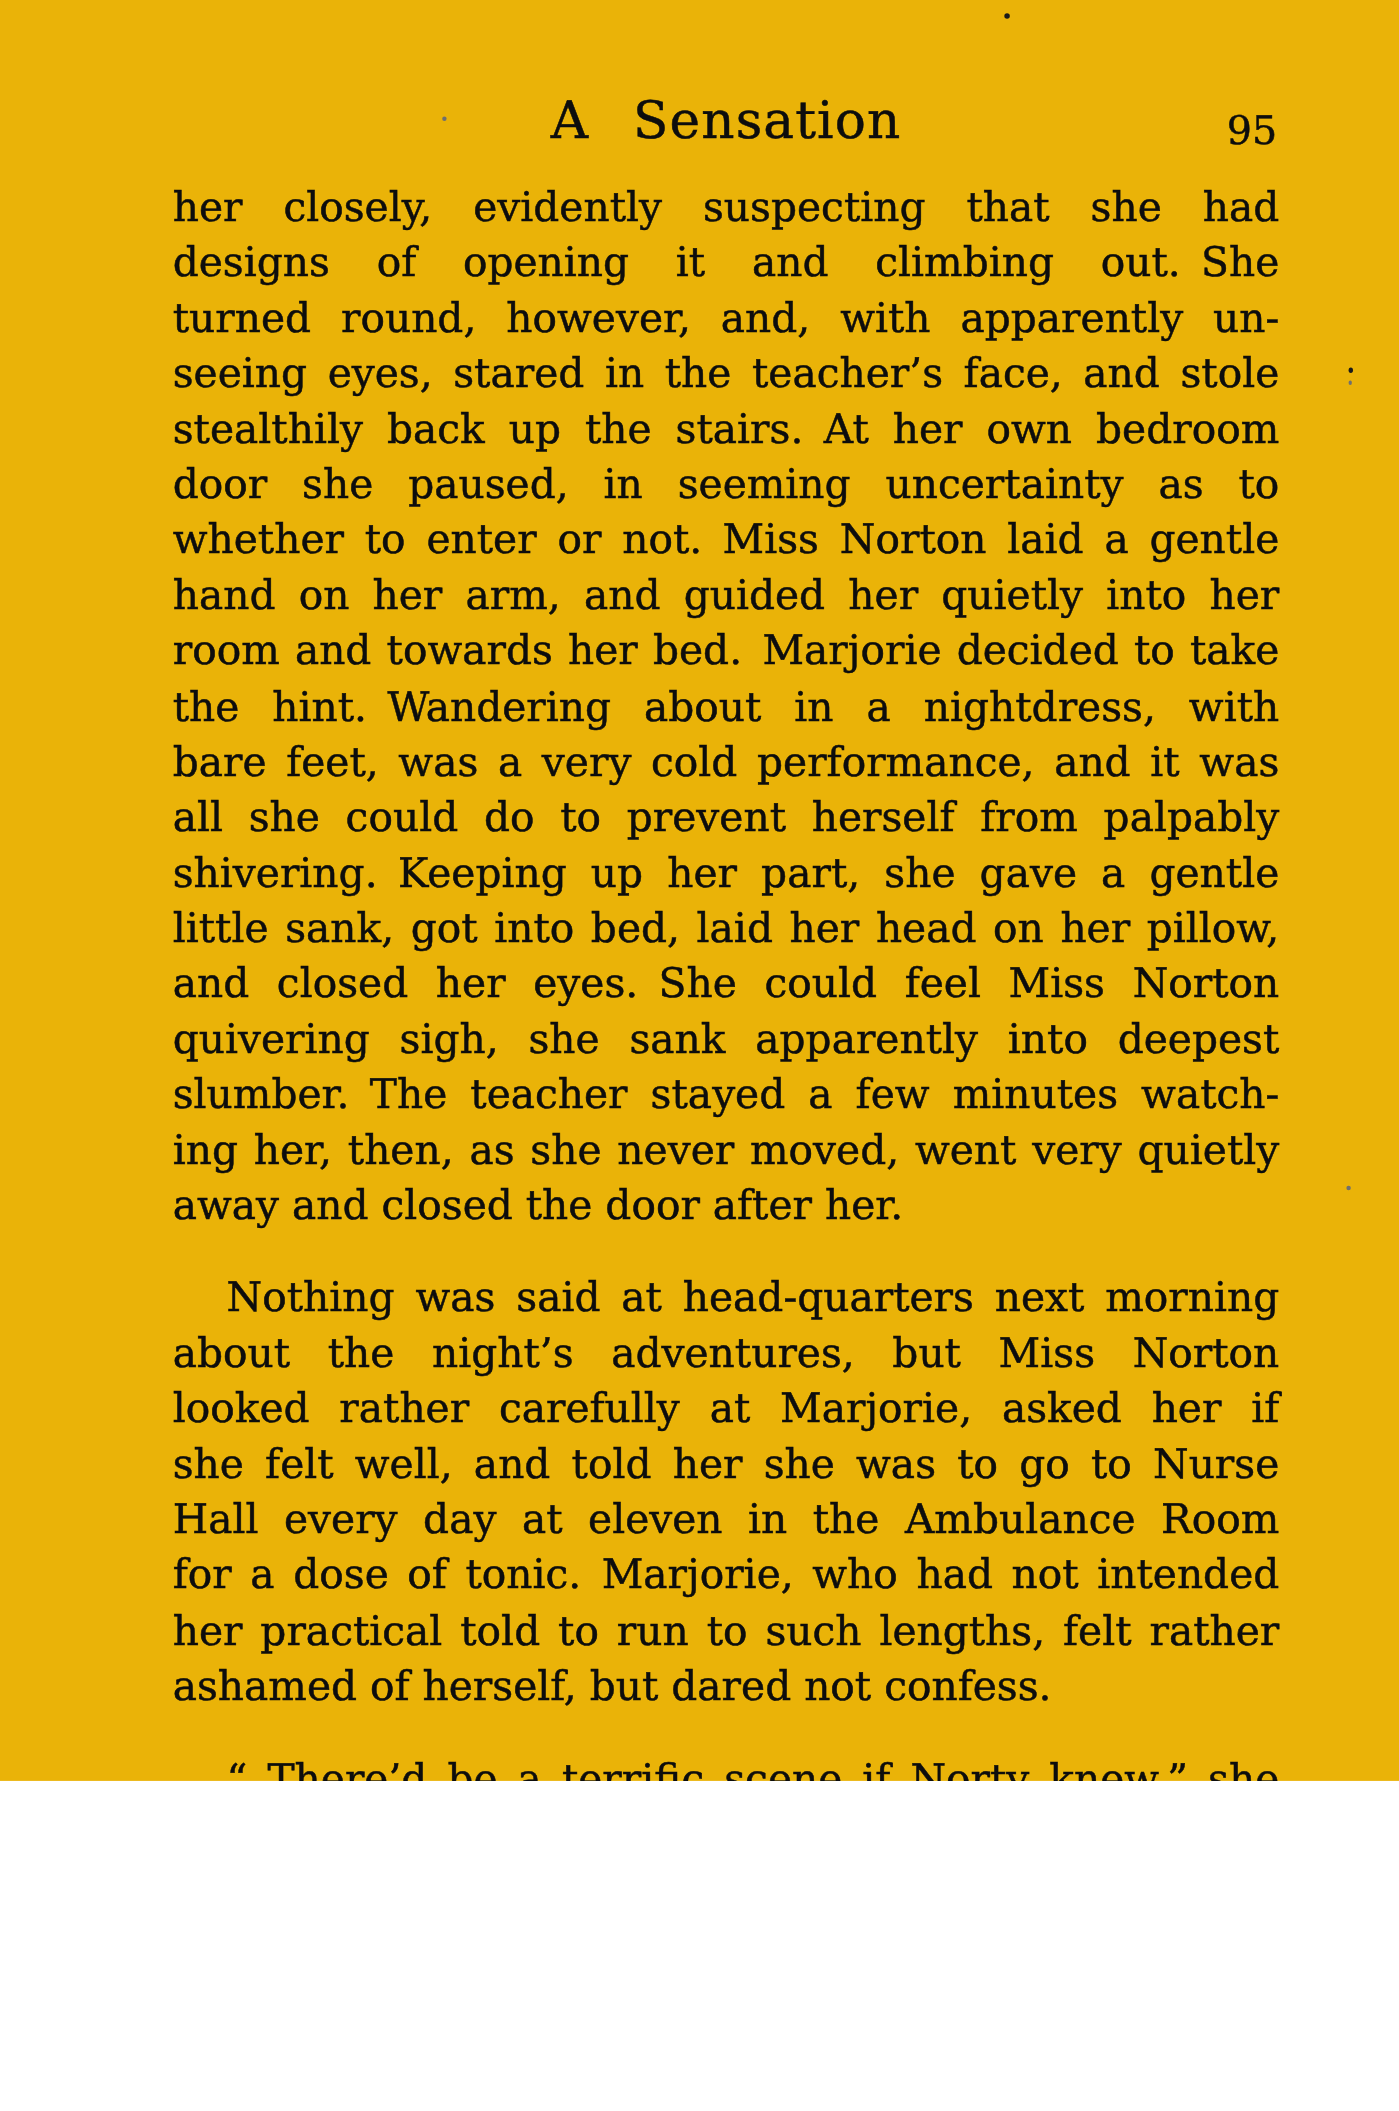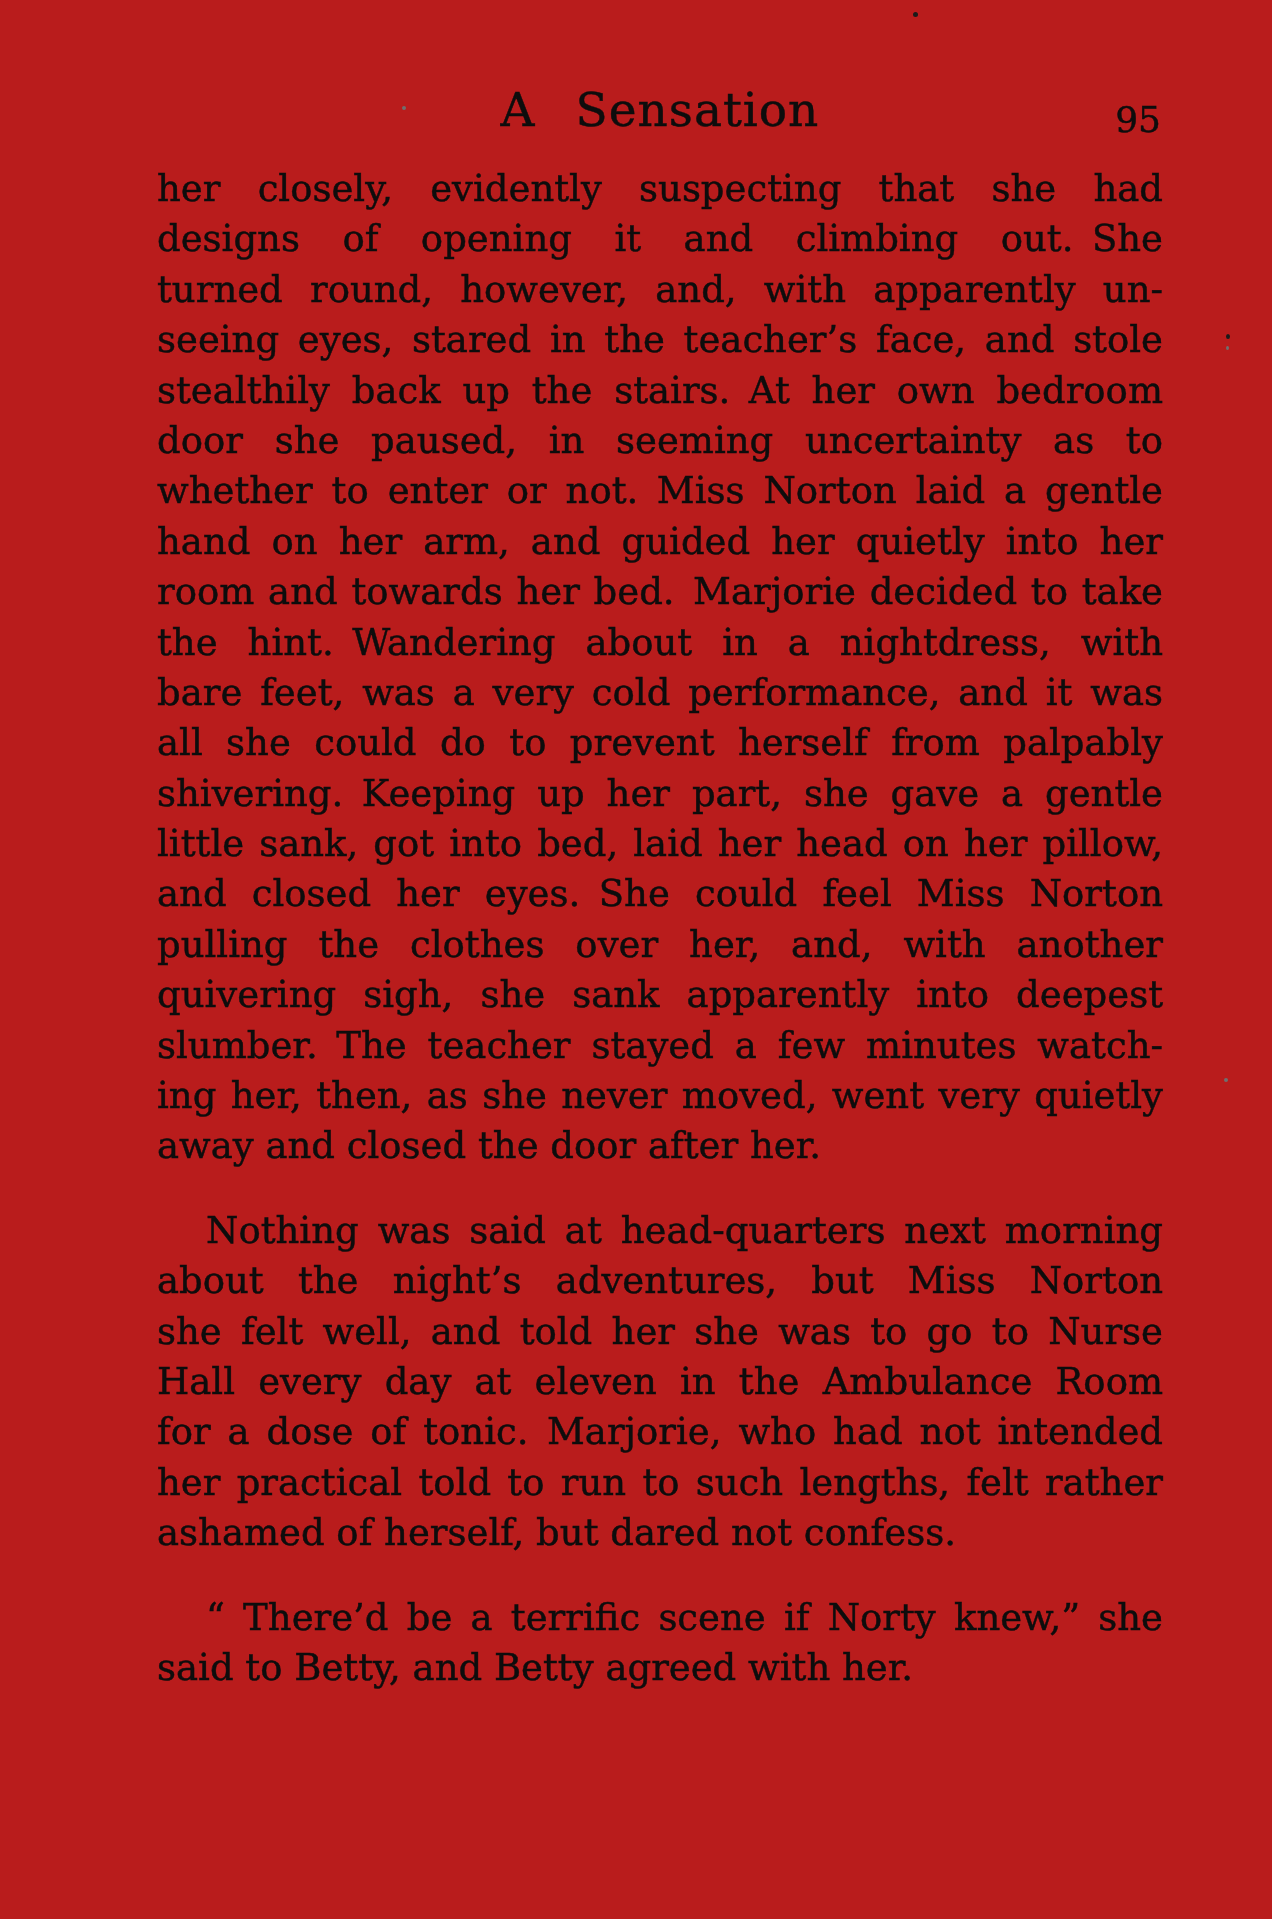--- a/index.html
+++ b/index.html
@@ -3,22 +3,22 @@
 <meta charset="utf-8">
 <style>
   html, body {
     margin: 0;
     padding: 0;
     background: #ffffff;
   }
   .page {
     position: relative;
     width: 1272px;
-    height: 1919px;
-    background: #b91c1c;
+    height: 1619px;
+    background: #eab308;
     overflow: hidden;
     font-family: "DejaVu Serif", "Liberation Serif", serif;
     color: #0d0d0d;
     -webkit-text-stroke: 0.45px currentColor;
   }
   .header {
     position: absolute;
     left: 157px;
     top: 82px;
     width: 1006px;
@@ -91,29 +91,29 @@
         <div class="line">door she paused, in seeming uncertainty as to</div>
         <div class="line">whether to enter or not. Miss Norton laid a gentle</div>
         <div class="line">hand on her arm, and guided her quietly into her</div>
         <div class="line">room and towards her bed. Marjorie decided to take</div>
         <div class="line">the hint. Wandering about in a nightdress, with</div>
         <div class="line">bare feet, was a very cold performance, and it was</div>
         <div class="line">all she could do to prevent herself from palpably</div>
         <div class="line">shivering. Keeping up her part, she gave a gentle</div>
         <div class="line">little sank, got into bed, laid her head on her pillow,</div>
         <div class="line">and closed her eyes. She could feel Miss Norton</div>
-        <div class="line">pulling the clothes over her, and, with another</div>
         <div class="line">quivering sigh, she sank apparently into deepest</div>
         <div class="line">slumber. The teacher stayed a few minutes watch-</div>
         <div class="line">ing her, then, as she never moved, went very quietly</div>
         <div class="line last">away and closed the door after her.</div>
       </div>
       <div>
         <div class="line indent">Nothing was said at head-quarters next morning</div>
         <div class="line">about the night’s adventures, but Miss Norton</div>
+        <div class="line">looked rather carefully at Marjorie, asked her if</div>
         <div class="line">she felt well, and told her she was to go to Nurse</div>
         <div class="line">Hall every day at eleven in the Ambulance Room</div>
         <div class="line">for a dose of tonic. Marjorie, who had not intended</div>
         <div class="line">her practical told to run to such lengths, felt rather</div>
         <div class="line last">ashamed of herself, but dared not confess.</div>
       </div>
       <div>
         <div class="line indent">“ There’d be a terrific scene if Norty knew,” she</div>
         <div class="line last">said to Betty, and Betty agreed with her.</div>
       </div>

